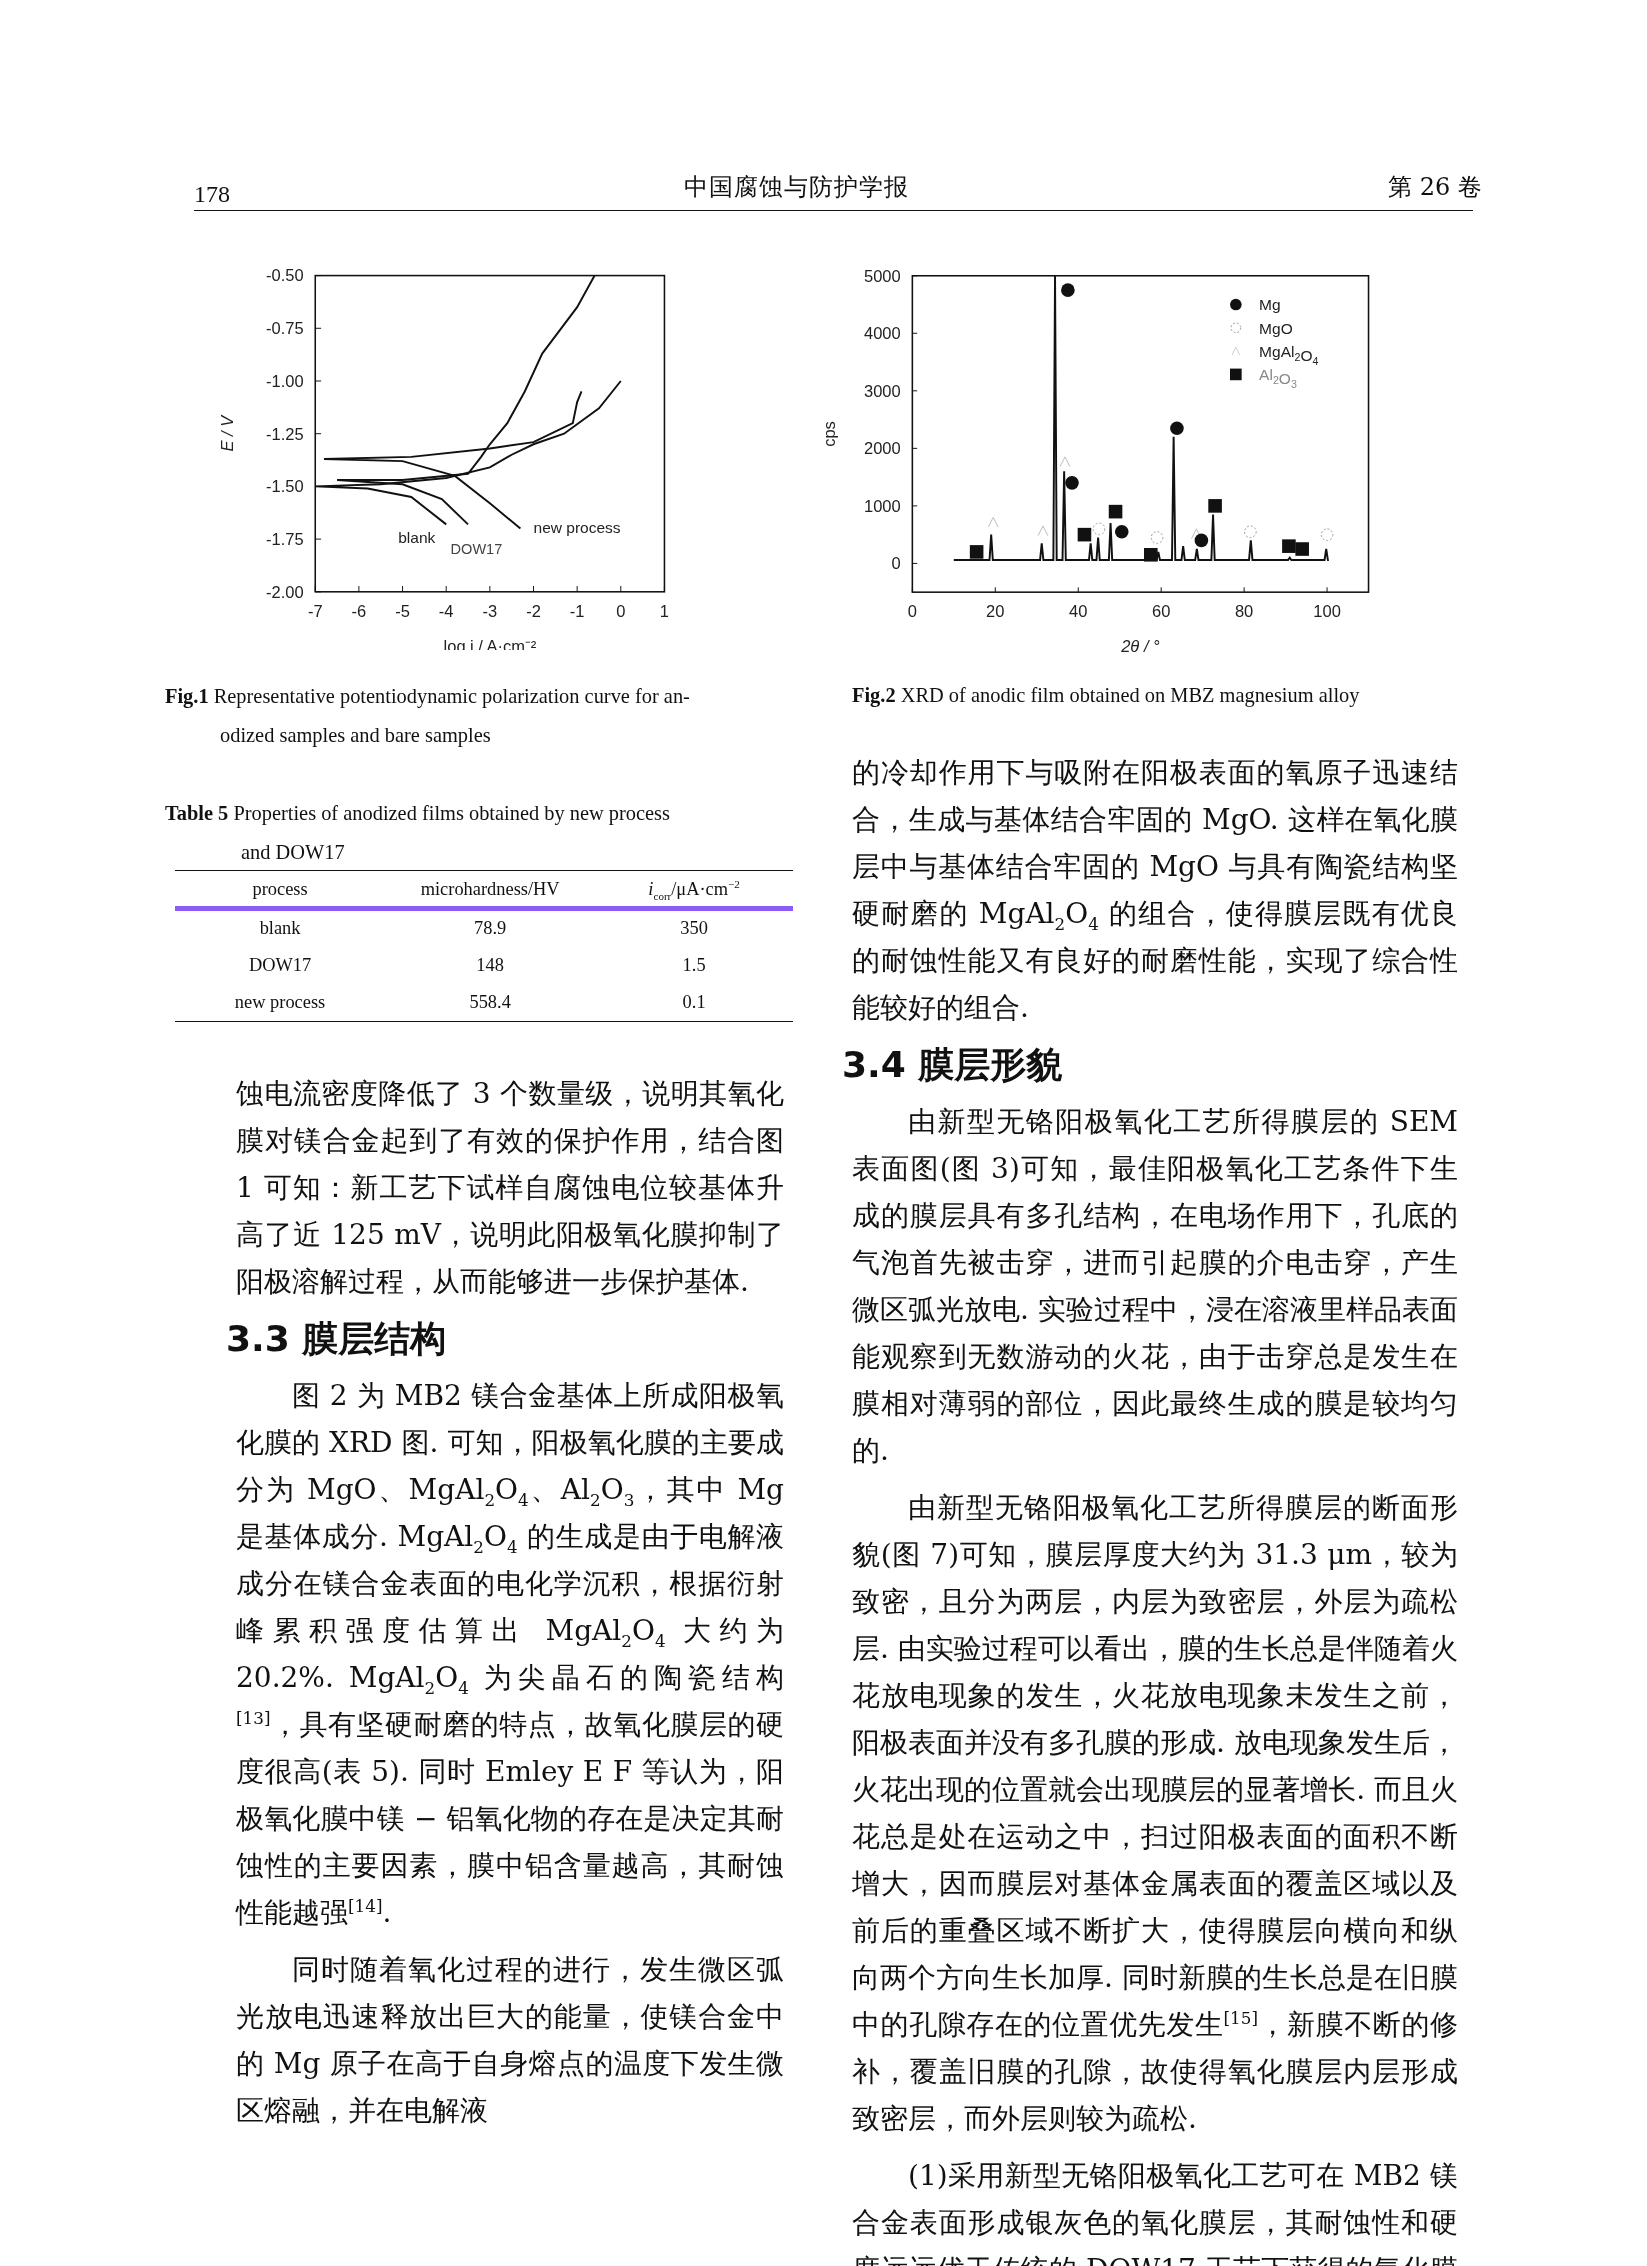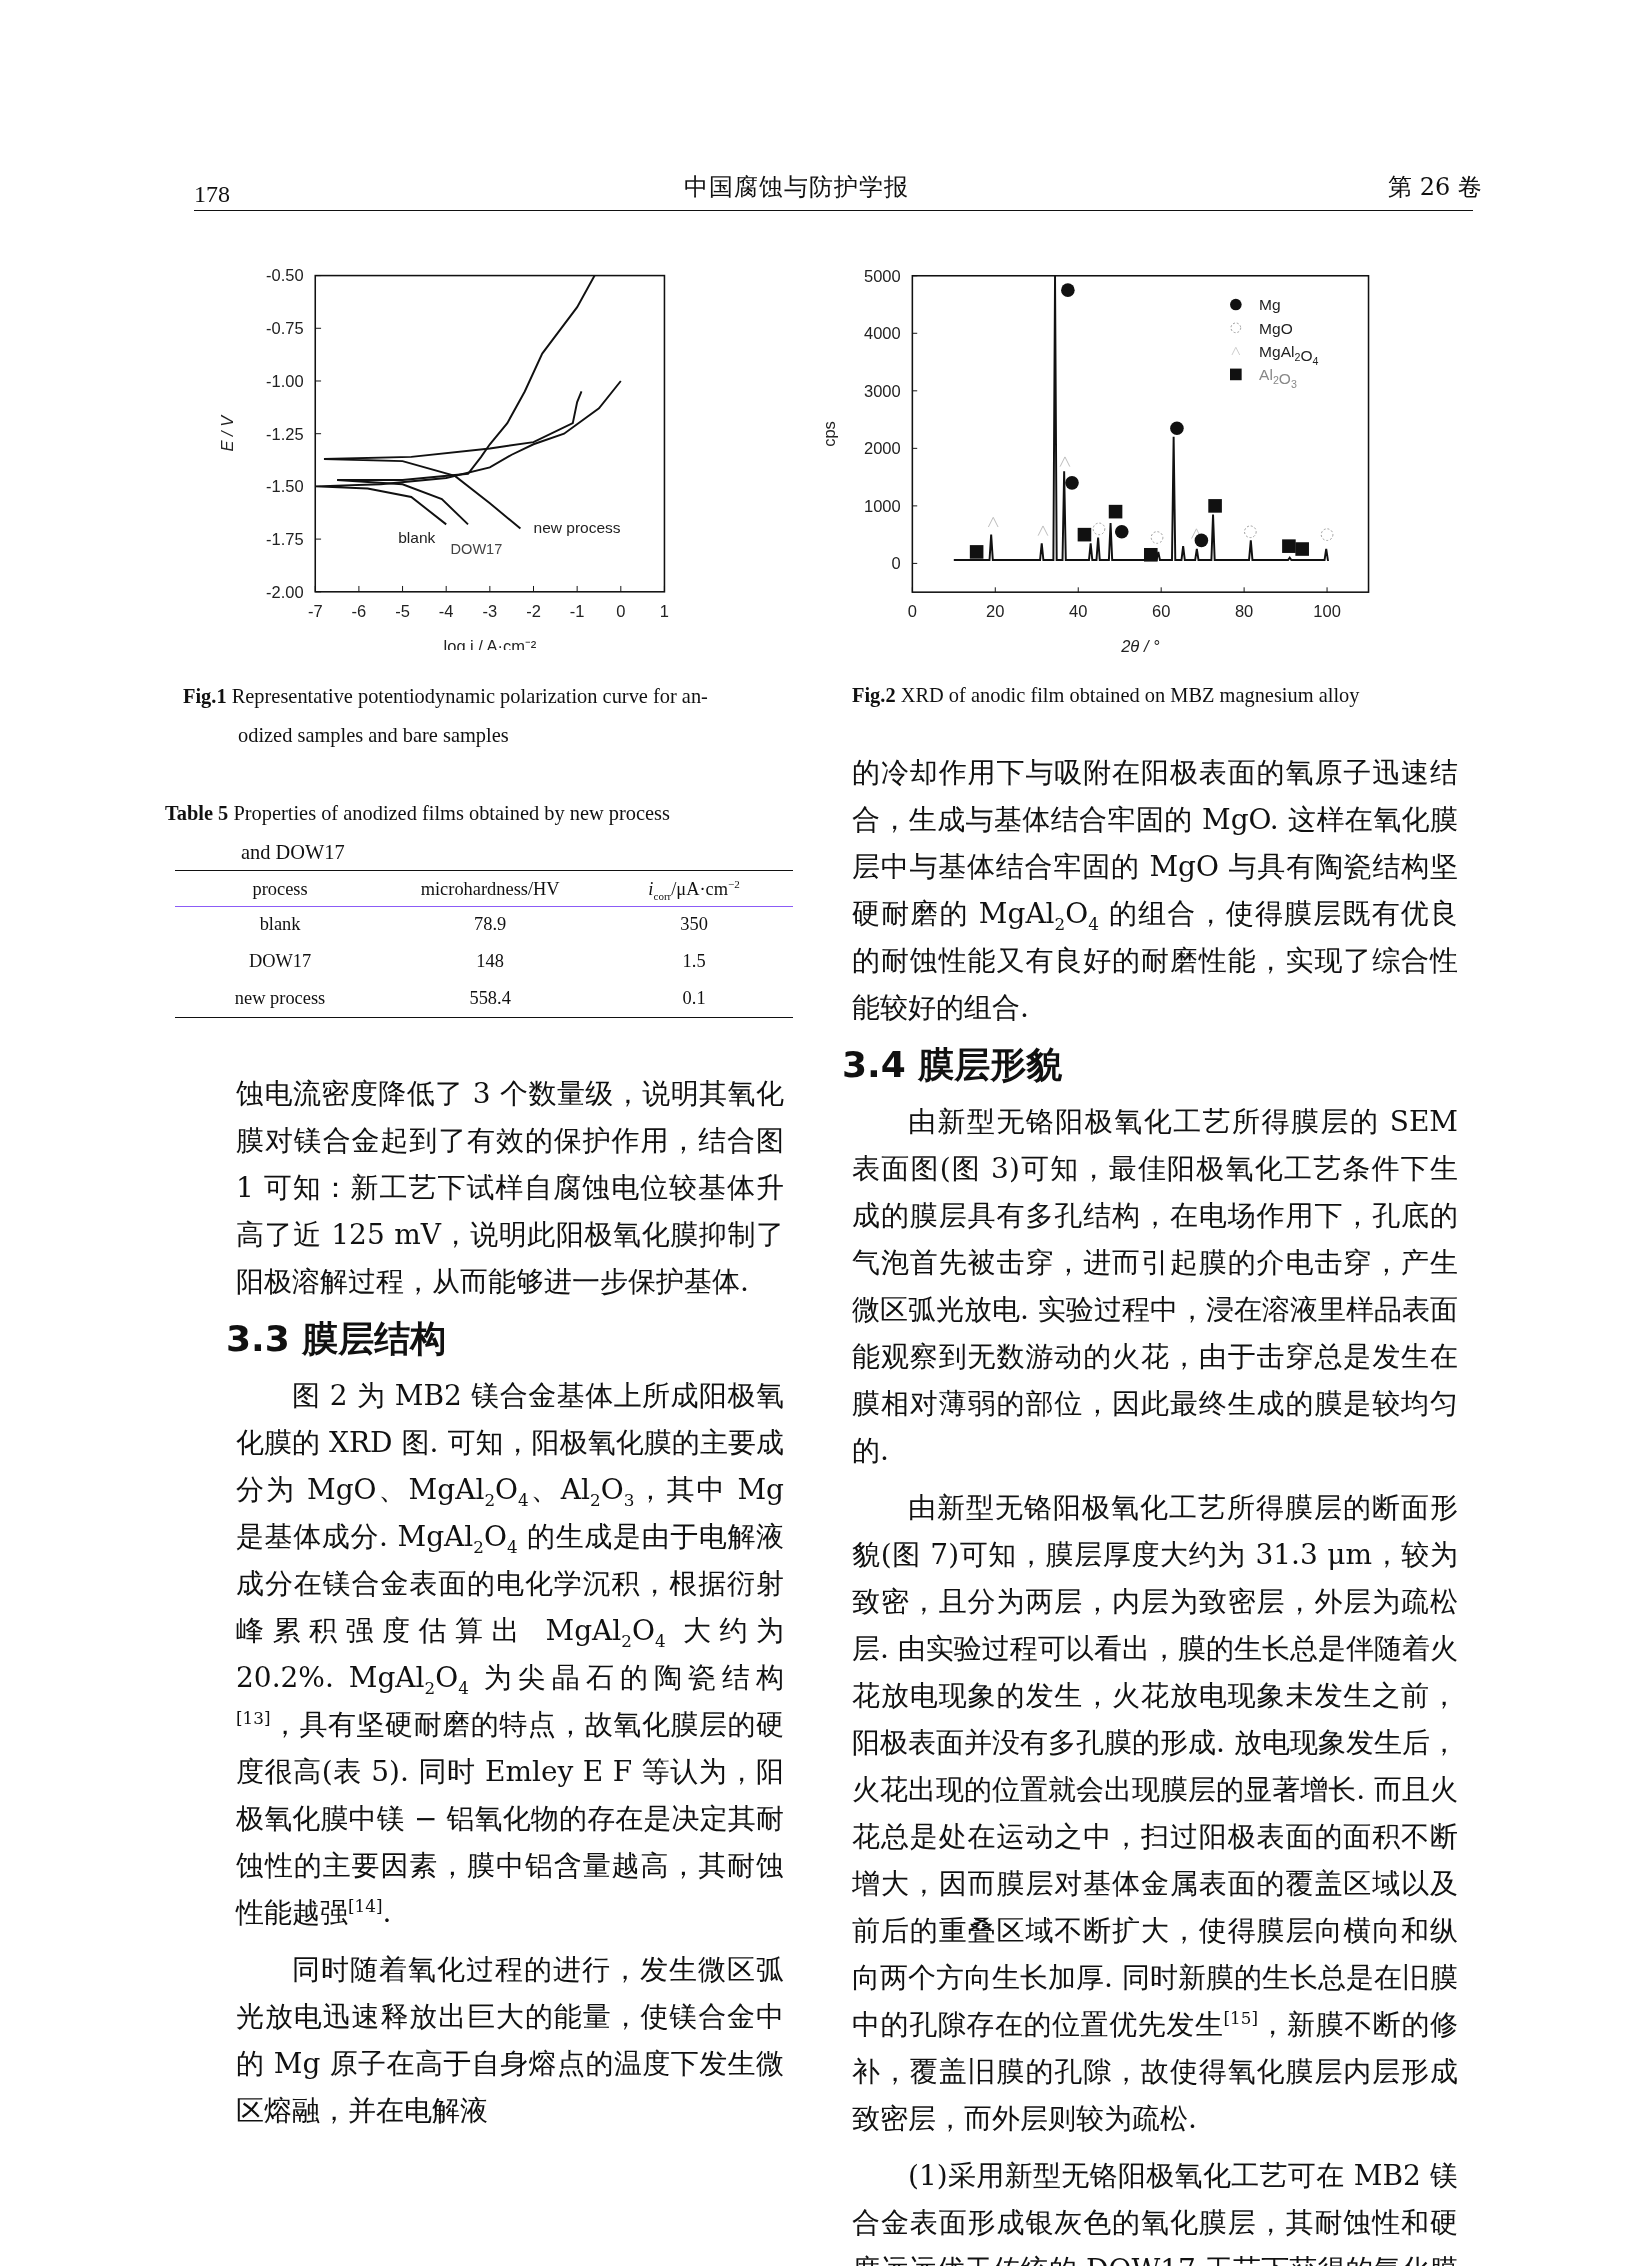--- a/index.html
+++ b/index.html
@@ -15,29 +15,29 @@
   .col p { margin: 10px; text-indent: 2em; }
   .col p.noindent { text-indent: 0; }
   .col h3 { margin: 0; font-size: 36px; font-weight: bold; font-family: "DejaVu Sans", sans-serif; line-height: 47px; }
   .col h2 { margin: 27px 0 23px 0; font-size: 30px; font-weight: bold; font-family: "DejaVu Sans", sans-serif; line-height: 47px; }
   .left-col { left: 226px; top: 1060px; width: 568px; }
   .right-col { left: 842px; top: 739px; width: 626px; }
   sub, sup { font-size: 0.6em; line-height: 0; }
 
   .caption { position: absolute; font-size: 20.4px; line-height: 39px; font-family: "Liberation Serif", serif; }
   .caption b { font-family: "Liberation Serif", serif; }
-  .cap1 { left: 165px; top: 677px; width: 631px; margin-left: 18px; }
+  .cap1 { left: 165px; top: 677px; width: 631px; }
   .cap1 .cont { padding-left: 55px; display: block; }
   .cap2 { left: 852px; top: 676px; width: 621px; }
   .tcap { left: 165px; top: 794px; width: 631px; text-align: justify; }
   .tcap .cont { padding-left: 76px; display: block; }
 
   table.t5 { position: absolute; left: 175px; top: 870px; width: 618px; border-collapse: collapse;
              font-family: "Liberation Serif", serif; font-size: 18.4px; }
-  table.t5 thead tr { border-top: 1.9px solid #111; border-bottom: 1px solid #8b5cf6; }
+  table.t5 thead tr { border-top: 1.9px solid #111; border-bottom: 5px solid #8b5cf6; }
   table.t5 tbody tr:last-child { border-bottom: 1.9px solid #111; }
   table.t5 th { font-weight: normal; padding: 7.8px 0 5.8px 0; text-align: center; }
   table.t5 td { padding: 4.9px 0 4.9px 0; text-align: center; height: 27px; }
 
   svg text { font-family: "Liberation Sans", sans-serif; }
 </style>
 </head>
 <body>
 
 <div class="abs hdr-num">178</div>

